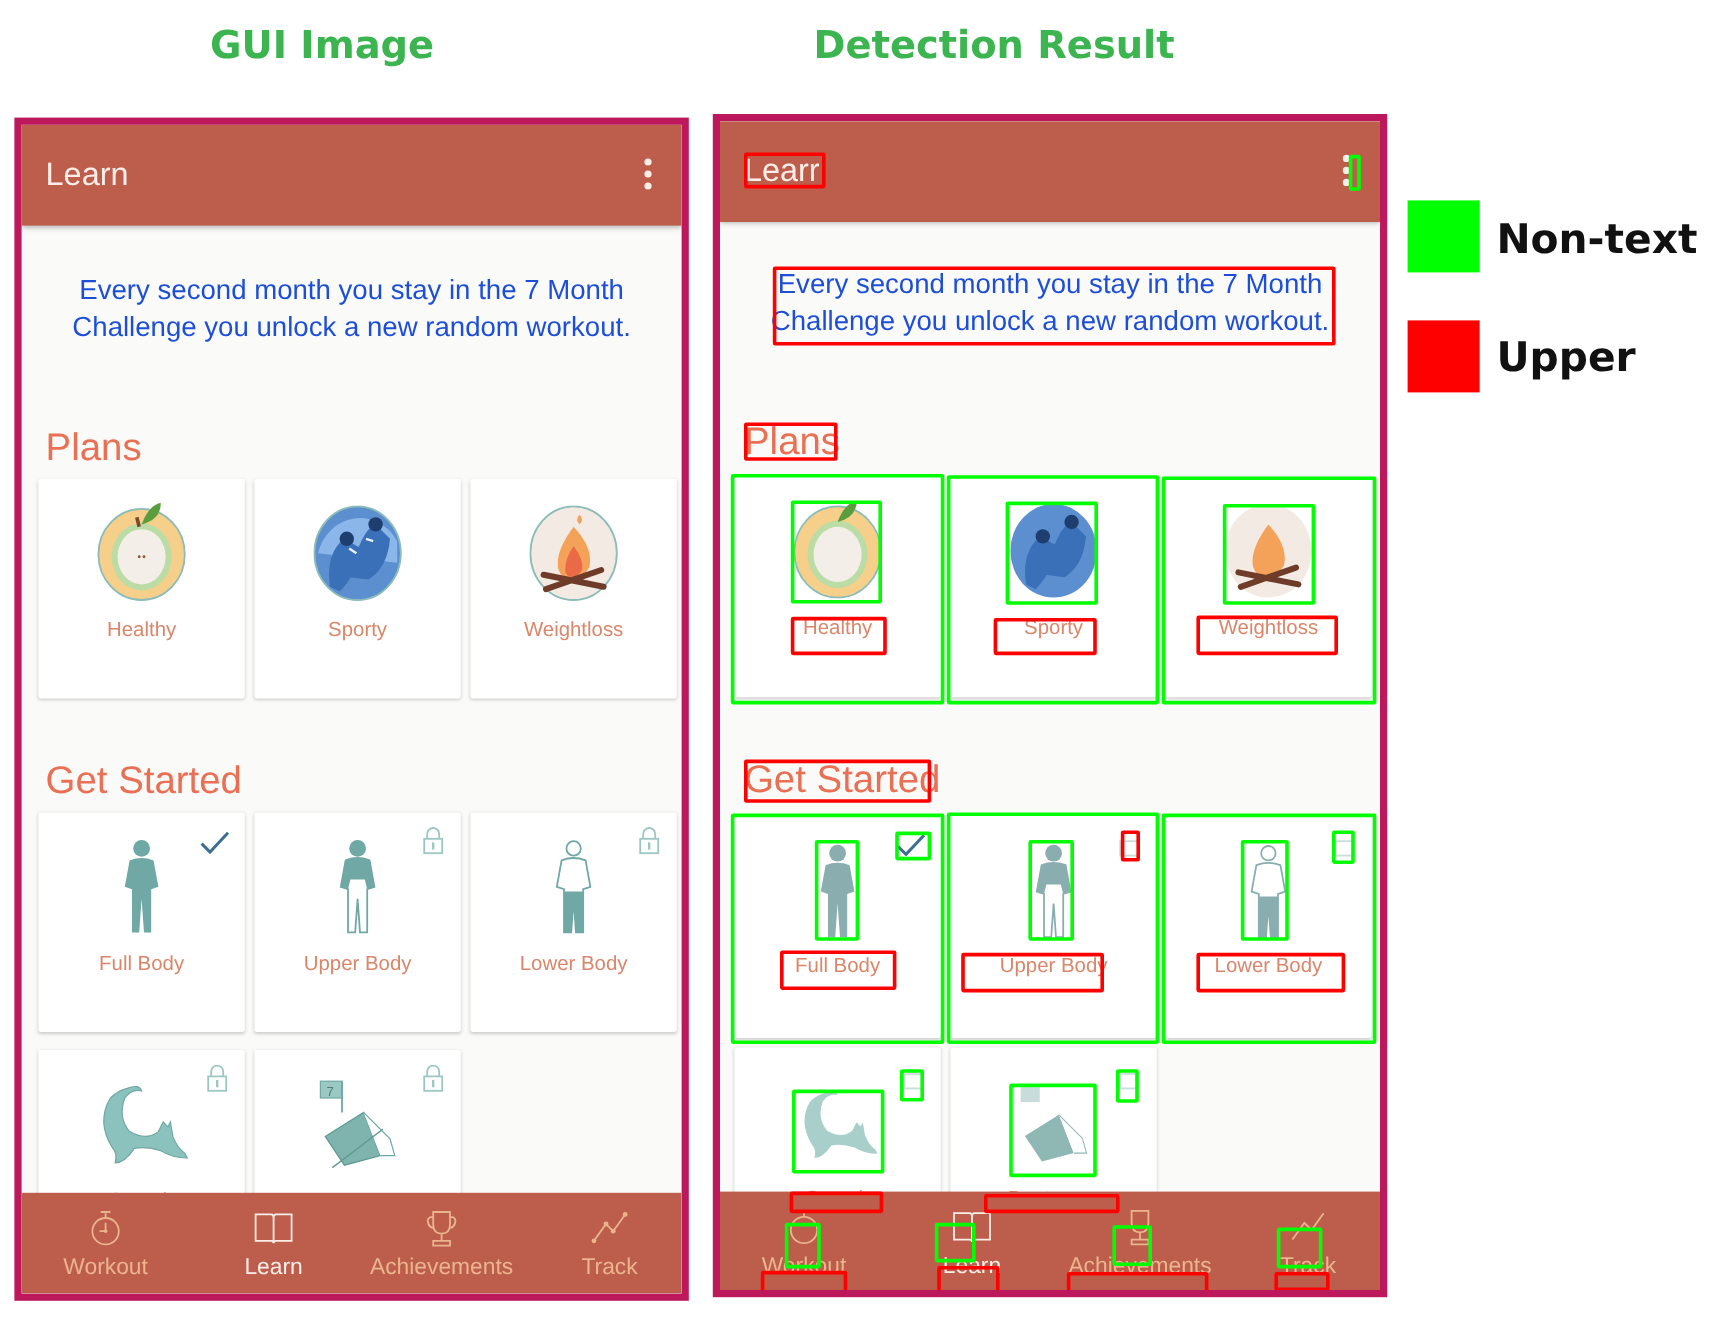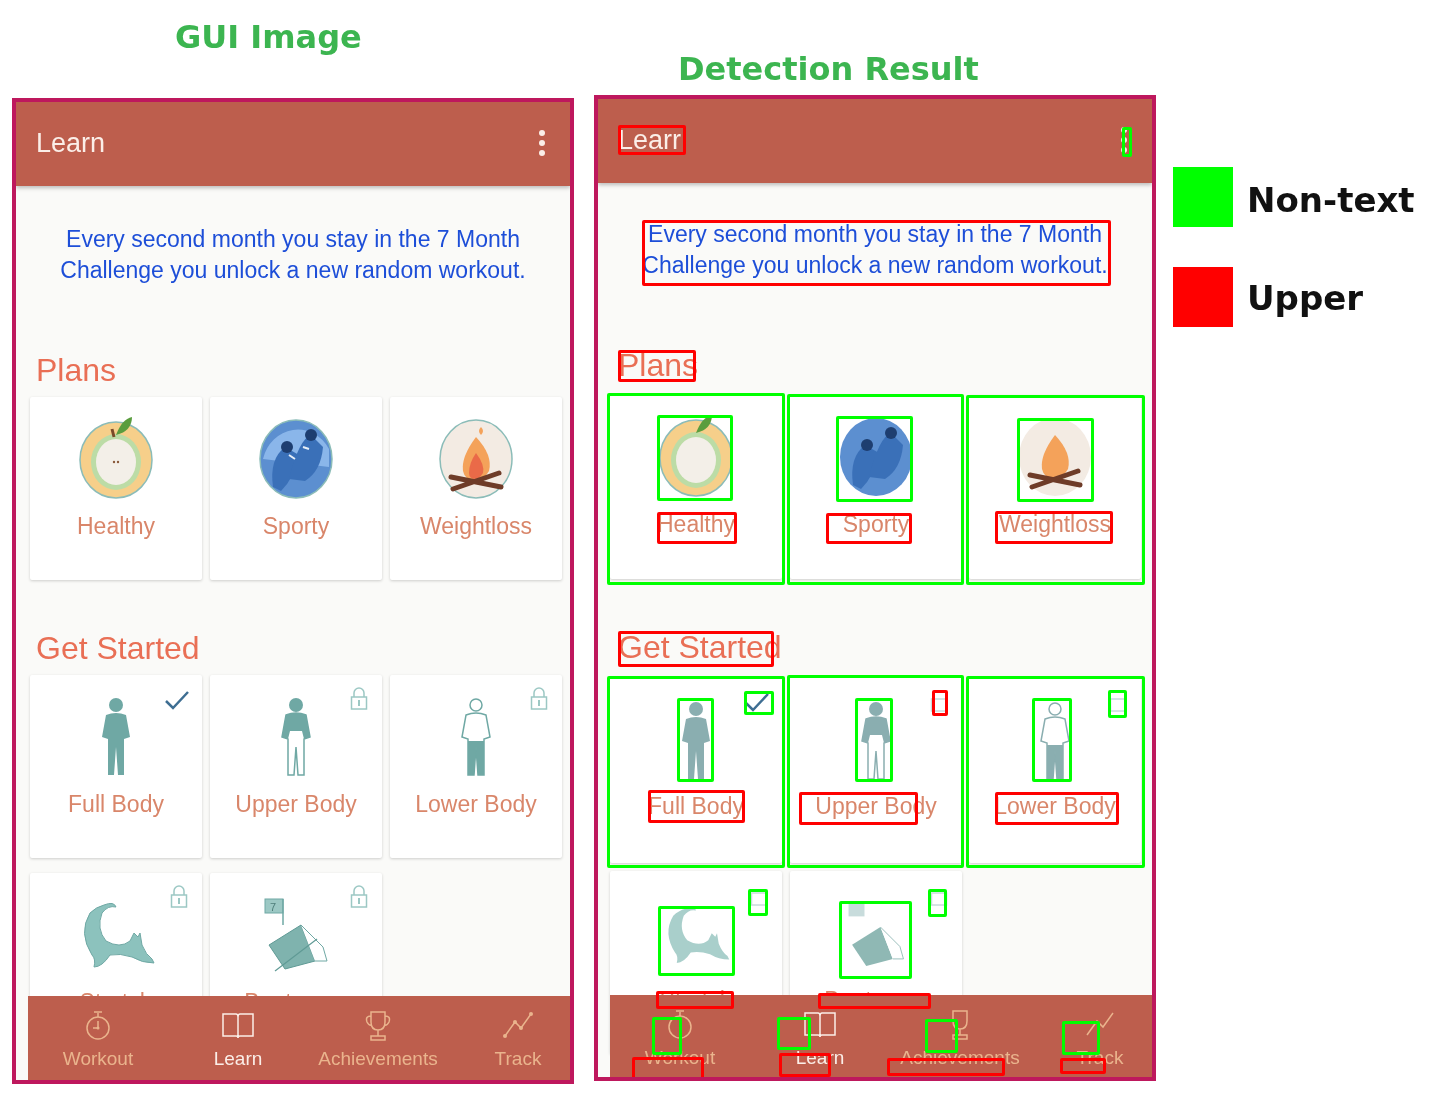--- a/index.html
+++ b/index.html
@@ -1,48 +1,48 @@
 <!DOCTYPE html>
 <html><head>
 <meta charset="utf-8">
 <style>
   * { box-sizing: border-box; margin: 0; padding: 0; }
   body { width: 1440px; height: 1100px; background: #ffffff; position: relative; overflow: hidden; font-family: "Liberation Sans", sans-serif; }
   .panel-title { position: absolute; top: 18px; font-family: "DejaVu Sans", sans-serif; font-weight: bold; font-size: 32px; color: #3cb550; }
-  .phone { position: absolute; top: 98px; width: 562px; height: 986px; border: 4px solid #be185d; background: #fafaf8; overflow: hidden; }
+  .phone { position: absolute; top: 98px; width: 562px; height: 986px; border: 6px solid #be185d; background: #fafaf8; overflow: hidden; }
   #gui-phone { left: 12px; }
   #det-phone { left: 594px; top: 95px; padding-left: 48px; }
   .appbar { position: absolute; left: 0; top: 0; width: 100%; height: 84px; background: #bd5e4d; box-shadow: 0 2px 4px rgba(0,0,0,0.25); }
   .appbar-title { position: absolute; left: 20px; top: 26px; font-size: 27px; color: #fbeee8; }
   .more-icon { position: absolute; right: 24px; top: 28px; width: 8px; height: 26px; }
   .more-icon span { display: block; width: 6px; height: 6px; border-radius: 50%; background: #fbeee8; margin: 0 auto 4px; }
   .intro { position: absolute; left: 0; width: 100%; top: 122px; text-align: center; font-size: 23px; line-height: 31px; color: #1d4ed8; }
   .section-title { position: absolute; left: 20px; font-size: 32px; color: #e96f55; }
   .card { position: absolute; width: 172px; background: #fff; border-radius: 2px; box-shadow: 0 1px 3px rgba(0,0,0,0.18); }
-  .card-label { position: absolute; left: 0; width: 100%; text-align: center; font-size: 23px; color: #d9866a; }
+  .card-label { position: absolute; left: 0; width: 100%; text-align: center; font-size: 17px; color: #d9866a; }
   .card-icon { position: absolute; left: 50%; transform: translateX(-50%); }
   .lock-icon { position: absolute; right: 14px; top: 12px; width: 18px; height: 24px; }
   .check-icon { position: absolute; right: 12px; top: 14px; width: 26px; height: 22px; }
-  .bottom-nav { position: absolute; left: 12px; bottom: 0; width: 100%; height: 84px; background: #bd5e4d; }
+  .bottom-nav { position: absolute; left: 0; bottom: 0; width: 100%; height: 84px; background: #bd5e4d; }
   .nav-item { position: absolute; top: 0; height: 84px; width: 140px; text-align: center; }
   .nav-icon { position: absolute; left: 50%; transform: translateX(-50%); top: 12px; width: 34px; height: 34px; }
   .nav-label { position: absolute; left: 0; width: 100%; top: 52px; font-size: 19px; color: #eab48d; height: 22px; overflow: hidden; }
   .nav-label.active { color: #fbeee8; }
   
   .box { position: absolute; border: 3px solid; border-radius: 2px; }
   .box.nt { border-color: #00ff00; }
   .box.tx { border-color: #ff0000; }
   .legend-swatch { position: absolute; left: 1173px; width: 60px; height: 60px; }
   .legend-label { position: absolute; left: 1247px; font-family: "DejaVu Sans", sans-serif; font-weight: bold; font-size: 34px; color: #111; }
 </style>
 </head>
 <body>
 
 <div class="panel-title" style="left:175px;">GUI Image</div>
-<div class="panel-title" style="left:678px;margin-top:32px;">Detection Result</div>
+<div class="panel-title" style="left:678px;">Detection Result</div>
 
 <div class="legend-swatch" style="top:167px;background:#00ff00;"></div>
 <div class="legend-label" style="top:180px;">Non-text</div>
 <div class="legend-swatch" style="top:267px;background:#ff0000;"></div>
 <div class="legend-label" style="top:278px;">Upper</div>
 
 <div class="phone" id="gui-phone">
   <div class="appbar">
     <div class="appbar-title">Learn</div>
     <div class="more-icon">

